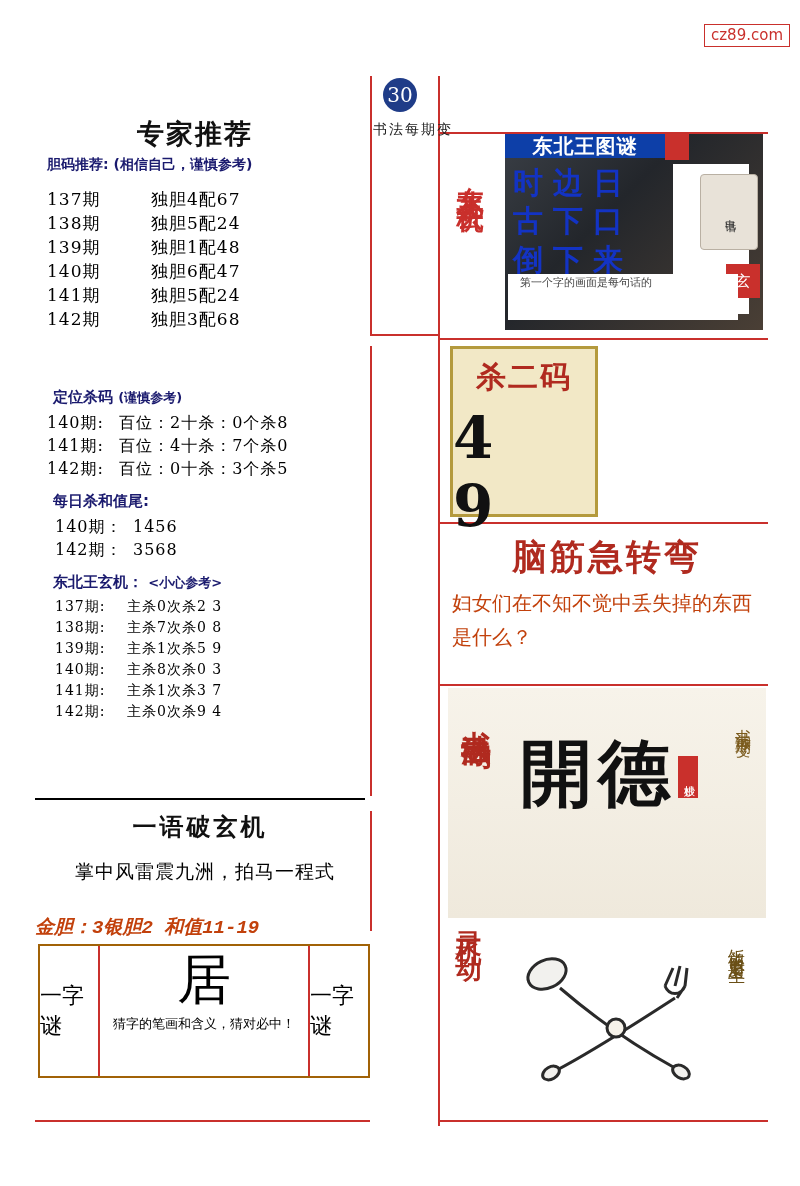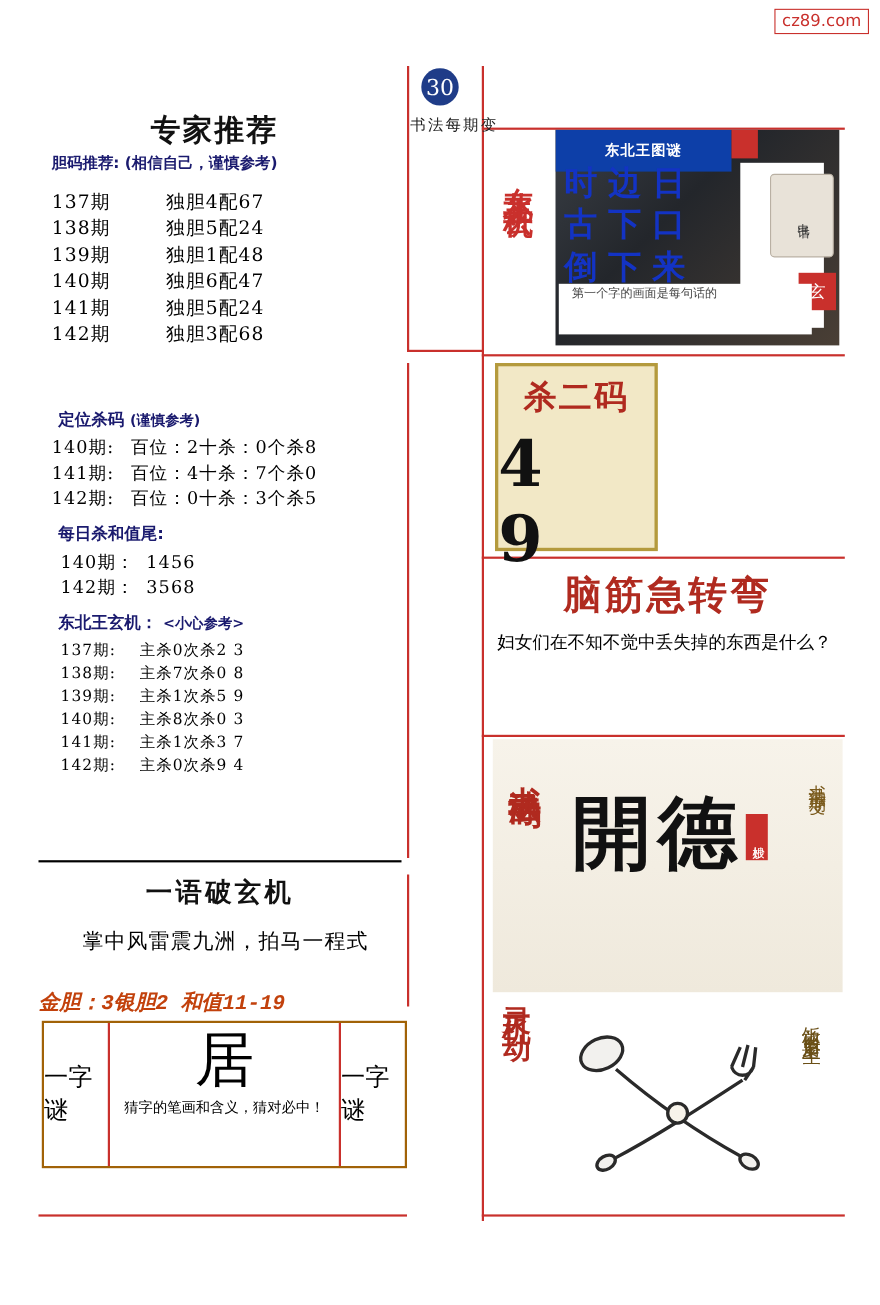--- a/index.html
+++ b/index.html
@@ -3,21 +3,21 @@
 <meta charset="utf-8">
 <style>
   html,body{margin:0;padding:0;}
   body{
     width:800px;height:1186px;
     background:#ffffff;
     font-family:"DejaVu Sans","Liberation Sans",sans-serif;
     position:relative;
     overflow:hidden;
   }
-  .page{position:absolute;inset:0;}
+  .page{position:absolute;inset:0;margin-top:16px;}
 
   
   .watermark{
     position:absolute;top:8px;right:10px;
     border:1px solid #c9302c;
     background:#ffffff;
     padding:1px 6px 2px 6px;
     font-size:15px;
     color:#c9302c;
     font-family:"DejaVu Sans","Liberation Sans",sans-serif;
@@ -140,22 +140,22 @@
     left:452px;top:148px;font-size:27px;color:#c9302c;letter-spacing:5px;
   }
 
   
   .dbw-img{
     position:absolute;left:505px;top:118px;width:258px;height:196px;
     background:linear-gradient(135deg,#3a3f46 0%,#23262b 40%,#4a3f35 100%);
     overflow:hidden;
   }
   .dbw-banner{
-    position:absolute;left:0;top:0;width:160px;height:38px;background:#0d3fa8;color:#fff;
-    font-size:13px;font-weight:bold;display:flex;align-items:center;justify-content:center;
+    position:absolute;left:0;top:0;width:160px;height:24px;background:#0d3fa8;color:#fff;
+    font-size:20px;font-weight:bold;display:flex;align-items:center;justify-content:center;
     font-family:"DejaVu Serif","Liberation Serif",serif;letter-spacing:1px;
   }
   .dbw-banner2{
     position:absolute;left:160px;top:0;width:24px;height:26px;background:#c9302c;
   }
   .dbw-chars{
     position:absolute;left:8px;top:30px;width:150px;color:#1333c4;
     font-family:"DejaVu Serif","Liberation Serif",serif;font-weight:bold;font-size:30px;
     line-height:1.28;letter-spacing:10px;
   }
@@ -198,21 +198,21 @@
     font-family:"DejaVu Serif","Liberation Serif",serif;letter-spacing:14px;
   }
 
   .brain-title{
     position:absolute;left:452px;top:518px;width:310px;text-align:center;
     font-size:35px;font-weight:bold;color:#b02a1f;
     font-family:"DejaVu Serif","Liberation Serif",serif;letter-spacing:3px;
   }
   .brain-q{
     position:absolute;left:452px;top:570px;width:315px;
-    font-size:16px;color:#000000;line-height:1.7;
+    font-size:20px;color:#c2410c;line-height:1.7;
     font-family:"DejaVu Serif","Liberation Serif",serif;
   }
 
   
   .calli-box{
     position:absolute;left:448px;top:672px;width:318px;height:230px;
     background:linear-gradient(180deg,#f7f3ea 0%,#efe9dc 100%);
     overflow:hidden;
   }
   .calli-left{

